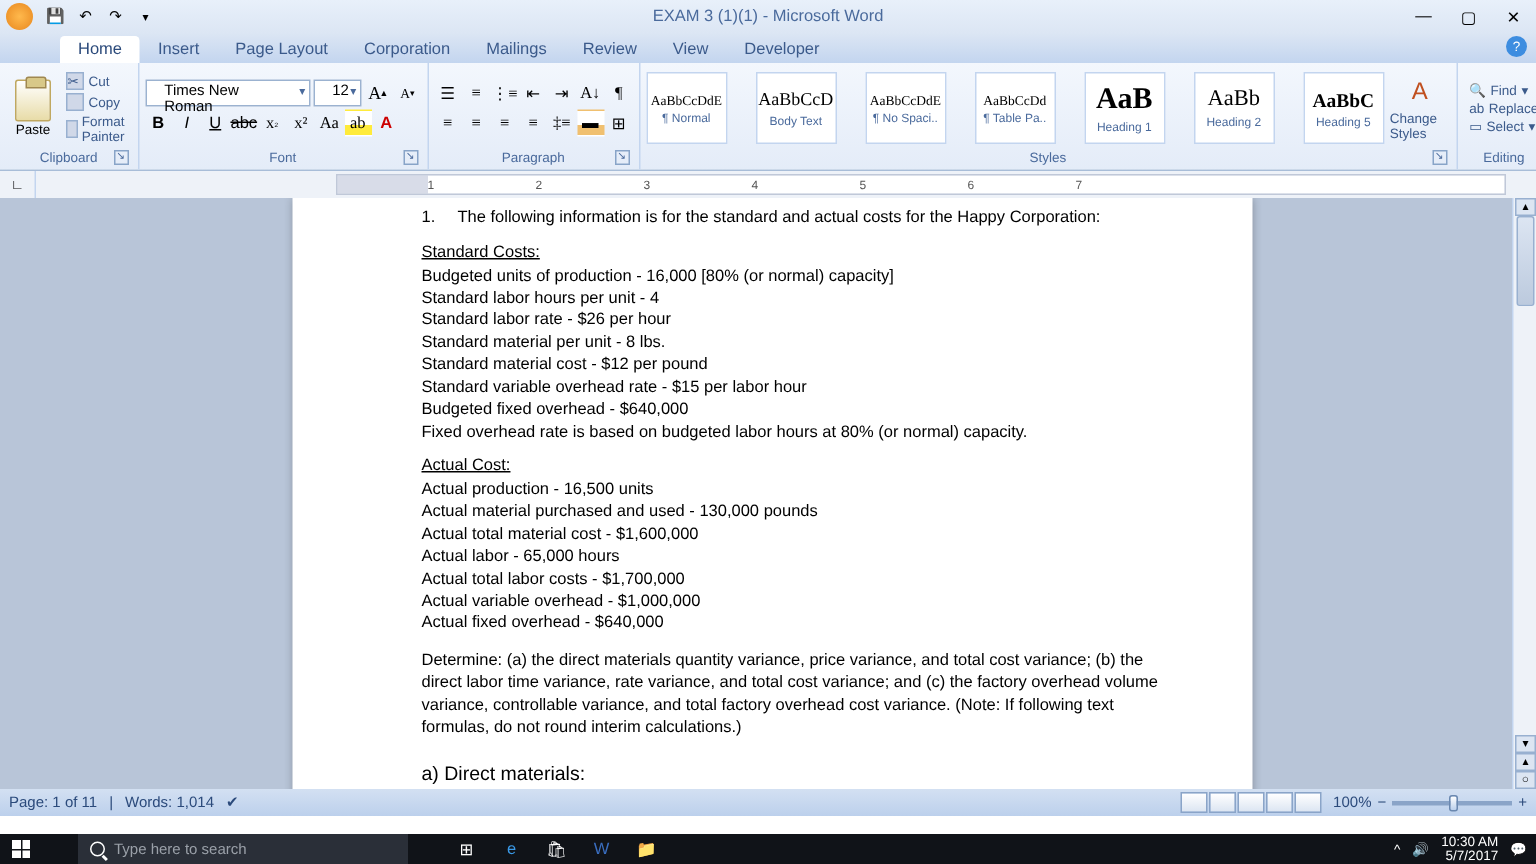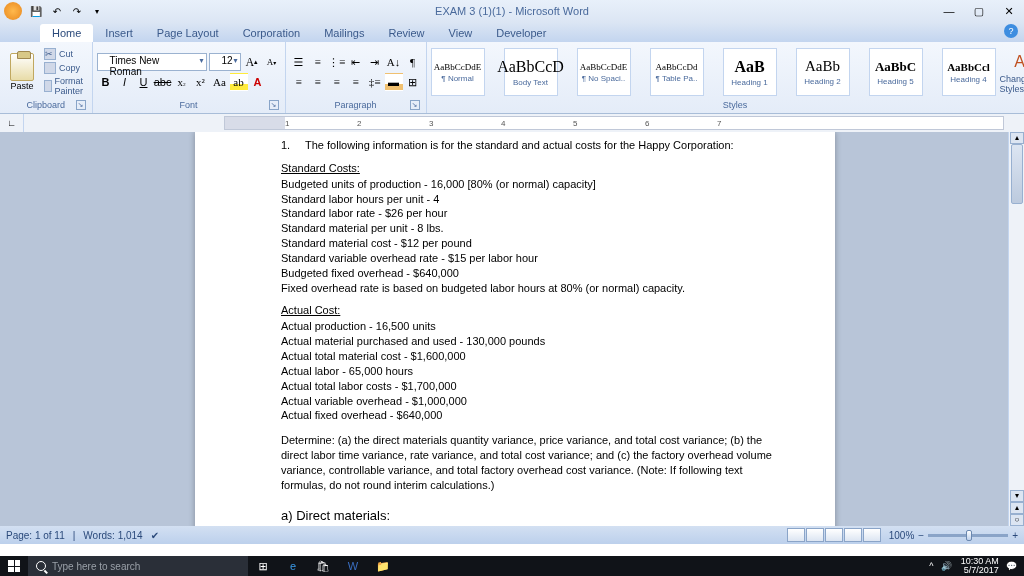--- a/index.html
+++ b/index.html
@@ -61,21 +61,21 @@
 .scroll-btn { position: absolute; left: 1px; width: 14px; height: 12px; background: #dce5f2; border: 1px solid #98b0d0; font-size: 8px; text-align: center; line-height: 10px; }
 
 .statusbar { position: absolute; bottom: 32px; left: 0; right: 0; height: 18px; background: linear-gradient(#d3e0f2,#bcd0ec); display: flex; align-items: center; font-size: 10px; color: #2b4a7b; padding: 0 6px; }
 .statusbar .sp { flex: 1; }
 .viewbtns { display: flex; gap: 1px; margin-right: 8px; }
 .viewbtn { width: 18px; height: 14px; border: 1px solid #8aa4c8; background: linear-gradient(#fff,#dce5f2); }
 .zoom { display: flex; align-items: center; gap: 4px; }
 .zoom-track { width: 80px; height: 3px; background: #8aa4c8; position: relative; }
 .zoom-thumb { position: absolute; left: 38px; top: -4px; width: 6px; height: 11px; background: linear-gradient(#fff,#bcd0ec); border: 1px solid #6a88b0; border-radius: 2px; }
 
-.taskbar { position: absolute; bottom: 0; left: 0; right: 0; height: 20px; background: #101318; display: flex; align-items: center; color: #fff; font-size: 10px; }
+.taskbar { position: absolute; bottom: 0; left: 0; right: 0; height: 20px; background: #101318; display: flex; align-items: center; color: #fff; font-size: 10px; gap: 24px; }
 .startbtn { width: 28px; height: 20px; display: flex; align-items: center; justify-content: center; }
 .winlogo { width: 12px; height: 12px; display: grid; grid-template: 1fr 1fr/1fr 1fr; gap: 1px; }
 .winlogo span { background: #fff; }
 .search { height: 20px; width: 220px; background: #2a2f38; display: flex; align-items: center; padding-left: 8px; gap: 6px; color: #9aa0a8; }
 .search .circ { width: 10px; height: 10px; border: 1.5px solid #fff; border-radius: 50%; position: relative; }
 .search .circ::after { content: ""; position: absolute; width: 4px; height: 1.5px; background: #fff; bottom: -2px; right: -3px; transform: rotate(45deg); }
 .tb-icons { display: flex; }
 .tb-ic { width: 30px; height: 20px; display: flex; align-items: center; justify-content: center; font-size: 11px; }
 .tray { margin-left: auto; display: flex; align-items: center; gap: 8px; padding-right: 6px; font-size: 9px; }
 .tray-times { text-align: right; line-height: 1; }
@@ -206,46 +206,42 @@
   </div>
 
   <div class="group" style="flex:1">
     <div class="group-body">
       <div class="style-gal" id="style-gal">
           <div class="style-item">
             <div class="style-prev" style="font-size: 9px;">AaBbCcDdE</div>
             <div class="style-name">¶ Normal</div>
           </div>
           <div class="style-item">
-            <div class="style-prev" style="font-size: 16px;">AaBbCcD</div>
+            <div class="style-prev" style="font-size: 12px;">AaBbCcD</div>
             <div class="style-name">Body Text</div>
           </div>
           <div class="style-item">
             <div class="style-prev" style="font-size: 9px;">AaBbCcDdE</div>
             <div class="style-name">¶ No Spaci..</div>
           </div>
           <div class="style-item">
             <div class="style-prev" style="font-size: 9px;">AaBbCcDd</div>
             <div class="style-name">¶ Table Pa..</div>
           </div>
           <div class="style-item">
-            <div class="style-prev" style="font-size: 16px; font-weight: bold;">AaB</div>
+            <div class="style-prev" style="font-size: 20px; font-weight: bold;">AaB</div>
             <div class="style-name">Heading 1</div>
           </div>
           <div class="style-item">
             <div class="style-prev" style="font-size: 15px;">AaBb</div>
             <div class="style-name">Heading 2</div>
           </div>
           <div class="style-item">
             <div class="style-prev" style="font-size: 13px; font-weight: bold;">AaBbC</div>
             <div class="style-name">Heading 5</div>
-          </div>
-          <div class="style-item">
-            <div class="style-prev" style="font-size: 11px; font-weight: bold;">AaBbCcl</div>
-            <div class="style-name">Heading 4</div>
           </div>
         </div>
       <div class="change-st">
         <div class="ic" style="color:#c05020">A</div>
         <span>Change Styles</span>
       </div>
     </div>
     <div class="group-label"><span>Styles</span><span class="dlg">↘</span></div>
   </div>
 

